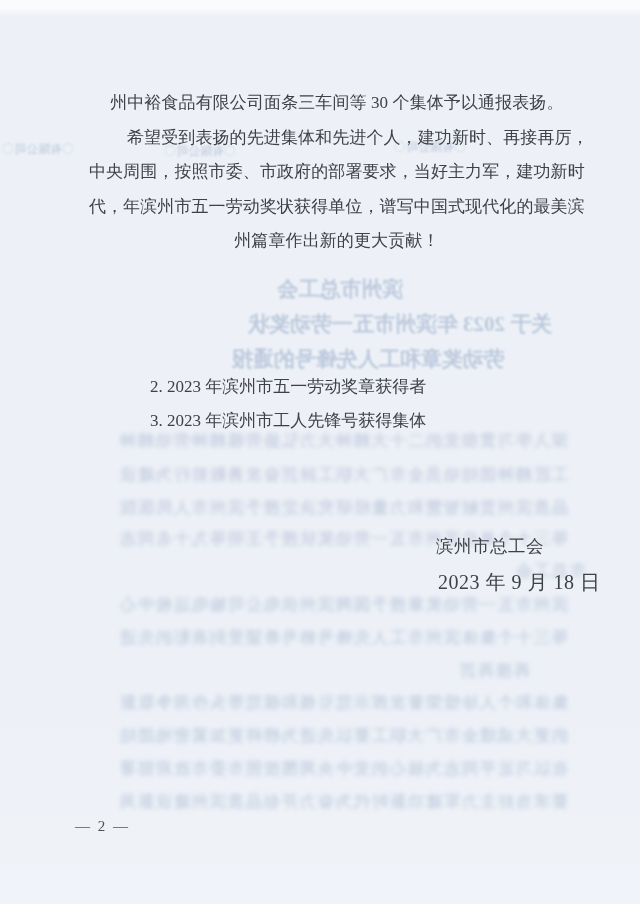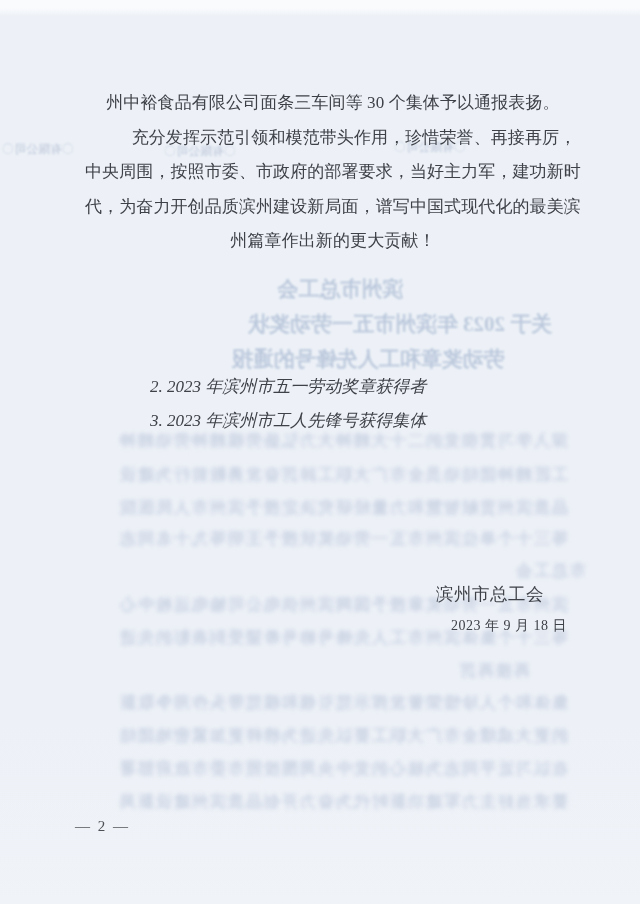--- a/index.html
+++ b/index.html
@@ -48,49 +48,49 @@
     transform: scaleX(-1);
     white-space: nowrap;
     font-size: 12px;
     filter: blur(1.1px);
     opacity: 0.55;
     color: #8e9ebc;
     z-index: 1;
     pointer-events: none;
   }
   
-  .ink { color: #3e4147; z-index: 2; margin-top: 48px; }
+  .ink { color: #3e4147; z-index: 2; }
   .main-lines {
     position: absolute; top: 86px; left: 85px;
     font-size: 17px; letter-spacing: 0.1px;
     z-index: 2;
     text-align: center;
   }
   .main-lines .line {
     height: 34.5px; line-height: 34.5px;
     white-space: nowrap; color: #3e4147;
   }
   .main-lines .indent { padding-left: 42px; }
   .attachments {
     position: absolute; top: 370px; left: 100px;
     font-size: 17px; z-index: 2;
   }
   .attachments .att-row {
     height: 34px; line-height: 34px;
     white-space: nowrap; color: #3e4147;
   }
-  .attachments .att-row.cont { padding-left: 50px; font-style: italic; }
+  .attachments .att-row.cont { padding-left: 50px; }
   .signature-org {
     position: absolute; top: 534px; left: 436px;
     font-size: 17.5px; letter-spacing: 0.5px;
     white-space: nowrap; z-index: 2;
   }
   .signature-date {
-    position: absolute; top: 569px; left: 451px;
-    font-size: 14px; letter-spacing: 0.5px;
+    position: absolute; top: 569px; left: 438px;
+    font-size: 20px; letter-spacing: 0.5px;
     white-space: nowrap; z-index: 2; text-align: right;
   }
   .page-number {
     position: absolute; top: 818px; left: 75px;
     font-size: 15px; letter-spacing: 2px;
     color: #4d5054; z-index: 2;
     white-space: nowrap;
   }
 </style>
 </head>
@@ -114,23 +114,23 @@
   <div class="bleed bleed-line" style="top:594px;">滨州市五一劳动奖章授予国网滨州供电公司输电运检中心</div>
   <div class="bleed bleed-line" style="top:627px;">等三十个集体滨州市工人先锋号称号希望受到表彰的先进</div>
   <div class="bleed bleed-line short-b" style="top:660px;">再接再厉</div>
   <div class="bleed bleed-line" style="top:692px;">集体和个人珍惜荣誉发挥示范引领和模范带头作用争取新</div>
   <div class="bleed bleed-line" style="top:725px;">的更大成绩全市广大职工要以先进为榜样更加紧密地团结</div>
   <div class="bleed bleed-line" style="top:758px;">在以习近平同志为核心的党中央周围按照市委市政府部署</div>
   <div class="bleed bleed-line" style="top:791px;">要求当好主力军建功新时代为奋力开创品质滨州建设新局</div>
 
   <div class="main-lines">
     <div class="line">州中裕食品有限公司面条三车间等 30 个集体予以通报表扬。</div>
-    <div class="line indent">充分发挥示范引领和模范带头作用，珍惜荣誉、再接再厉，</div>
+    <div class="line indent">希望受到表扬的先进集体和先进个人，建功新时、再接再厉，</div>
     <div class="line">中央周围，按照市委、市政府的部署要求，当好主力军，建功新时</div>
-    <div class="line">代，为奋力开创品质滨州建设新局面，谱写中国式现代化的最美滨</div>
+    <div class="line">代，年滨州市五一劳动奖状获得单位，谱写中国式现代化的最美滨</div>
     <div class="line">州篇章作出新的更大贡献！</div>
   </div>
 
   <div class="attachments">
     <div class="att-row cont">
       <span>2. 2023 年滨州市五一劳动奖章获得者</span>
     </div>
     <div class="att-row cont">
       <span>3. 2023 年滨州市工人先锋号获得集体</span>
     </div>

